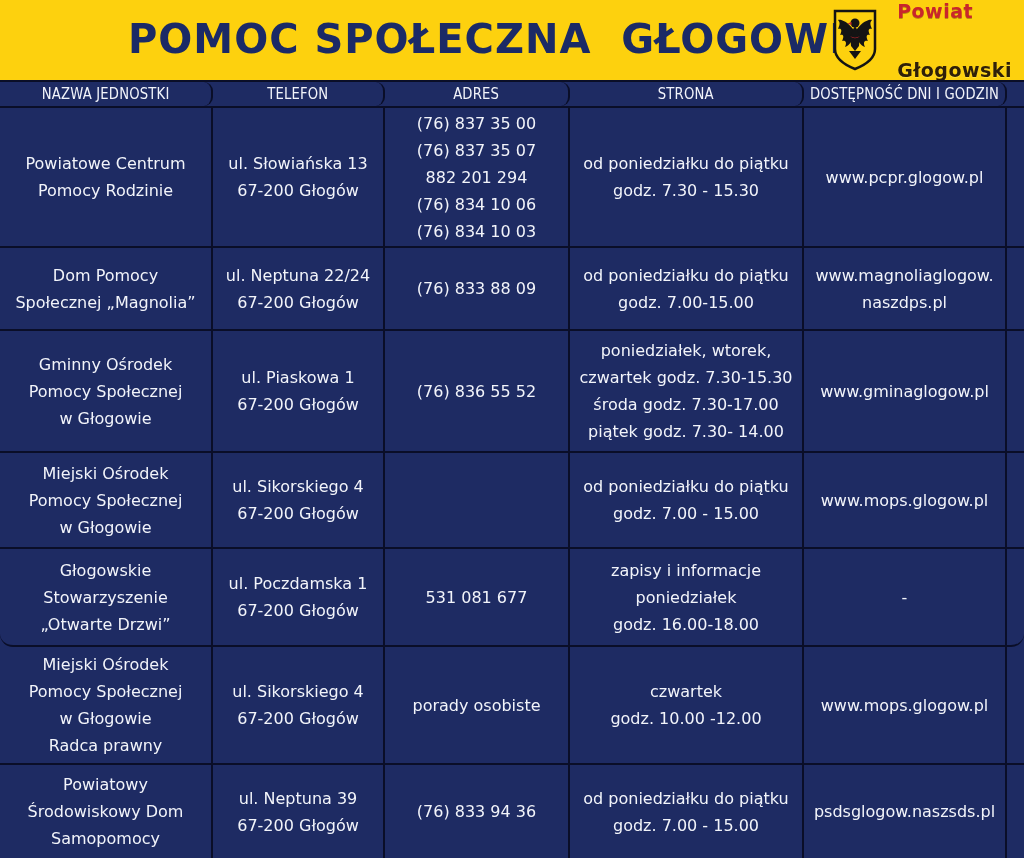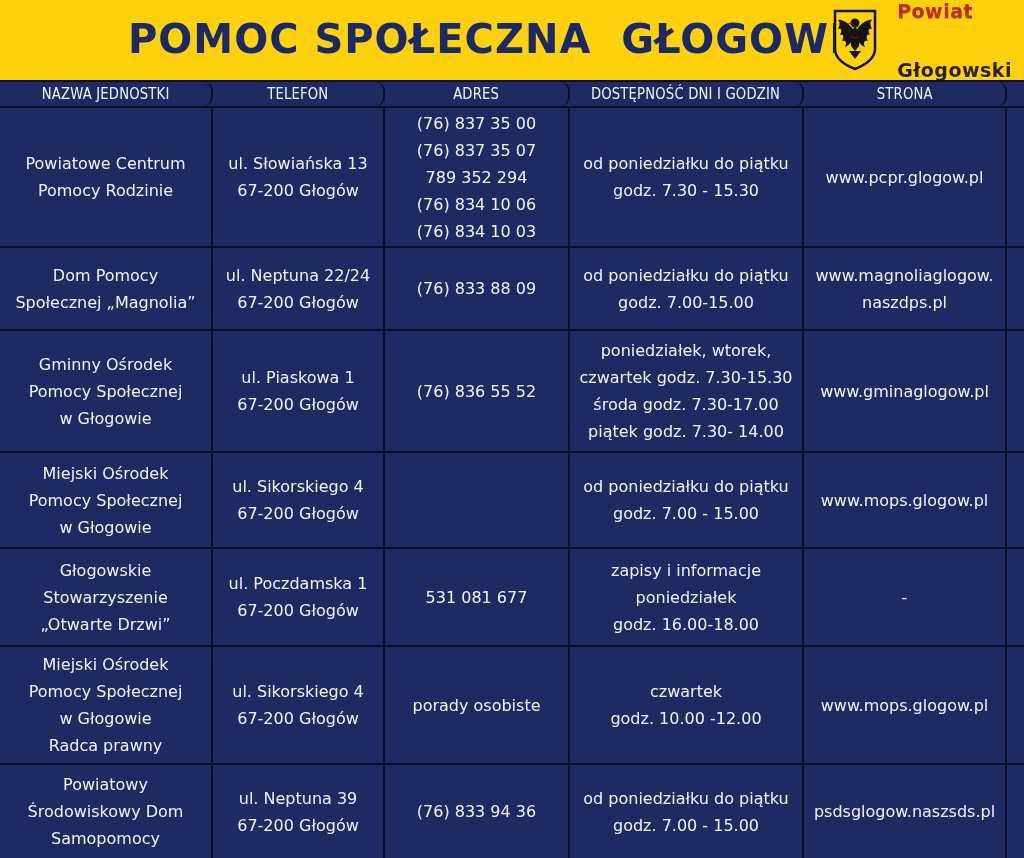--- a/index.html
+++ b/index.html
@@ -138,41 +138,41 @@
       <div class="hcell">
           <span>NAZWA JEDNOSTKI</span>
         </div>
       <div class="hcell">
           <span>TELEFON</span>
         </div>
       <div class="hcell">
           <span>ADRES</span>
         </div>
       <div class="hcell">
+          <span>STRONA</span>
+        </div>
+      <div class="hcell">
           <span>DOSTĘPNOŚĆ DNI I GODZIN</span>
-        </div>
-      <div class="hcell">
-          <span>STRONA</span>
         </div>
       <div class="hcell margin"></div>
     </div>
     <div id="tbody">
         <div class="trow" style="height: 140px;">
           <div class="cell">
             <div class="line">Powiatowe Centrum</div>
             <div class="line">Pomocy Rodzinie</div>
           </div>
           <div class="cell">
             <div class="line">ul. Słowiańska 13</div>
             <div class="line">67-200 Głogów</div>
           </div>
           <div class="cell">
             <div class="line">(76) 837 35 00</div>
             <div class="line">(76) 837 35 07</div>
-            <div class="line">789 352 294</div>
+            <div class="line">882 201 294</div>
             <div class="line">(76) 834 10 06</div>
             <div class="line">(76) 834 10 03</div>
           </div>
           <div class="cell">
             <div class="line">od poniedziałku do piątku</div>
             <div class="line">godz. 7.30 - 15.30</div>
           </div>
           <div class="cell">
             <div class="line">www.pcpr.glogow.pl</div>
           </div>
@@ -237,21 +237,21 @@
           <div class="cell"></div>
           <div class="cell">
             <div class="line">od poniedziałku do piątku</div>
             <div class="line">godz. 7.00 - 15.00</div>
           </div>
           <div class="cell">
             <div class="line">www.mops.glogow.pl</div>
           </div>
           <div class="cell margin"></div>
         </div>
-        <div class="trow" style="height: 98px;">
+        <div class="trow" style="height: 98px; border-radius: 13px;">
           <div class="cell">
             <div class="line">Głogowskie</div>
             <div class="line">Stowarzyszenie</div>
             <div class="line">„Otwarte Drzwi”</div>
           </div>
           <div class="cell">
             <div class="line">ul. Poczdamska 1</div>
             <div class="line">67-200 Głogów</div>
           </div>
           <div class="cell">

